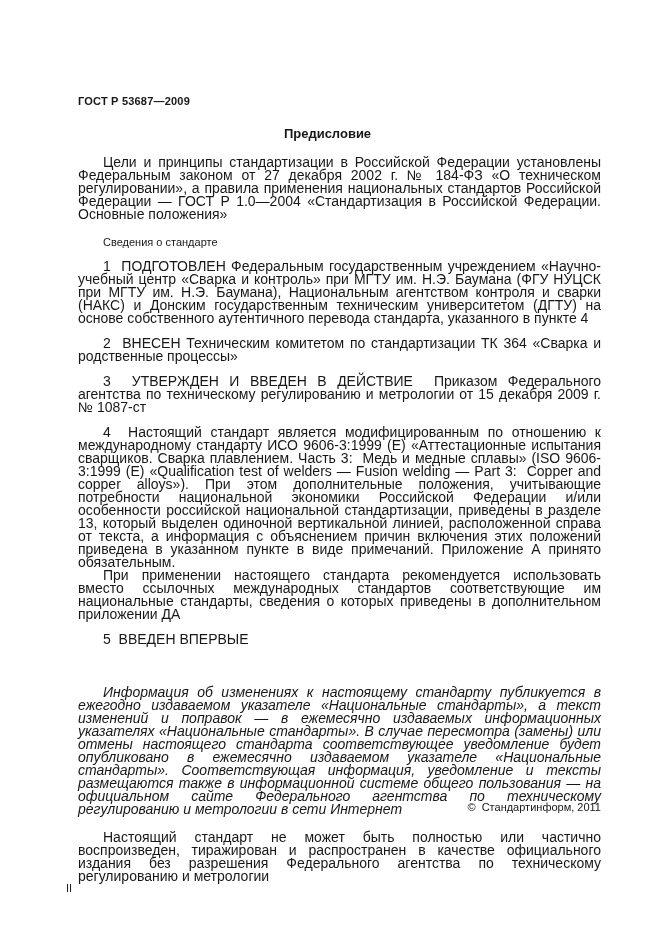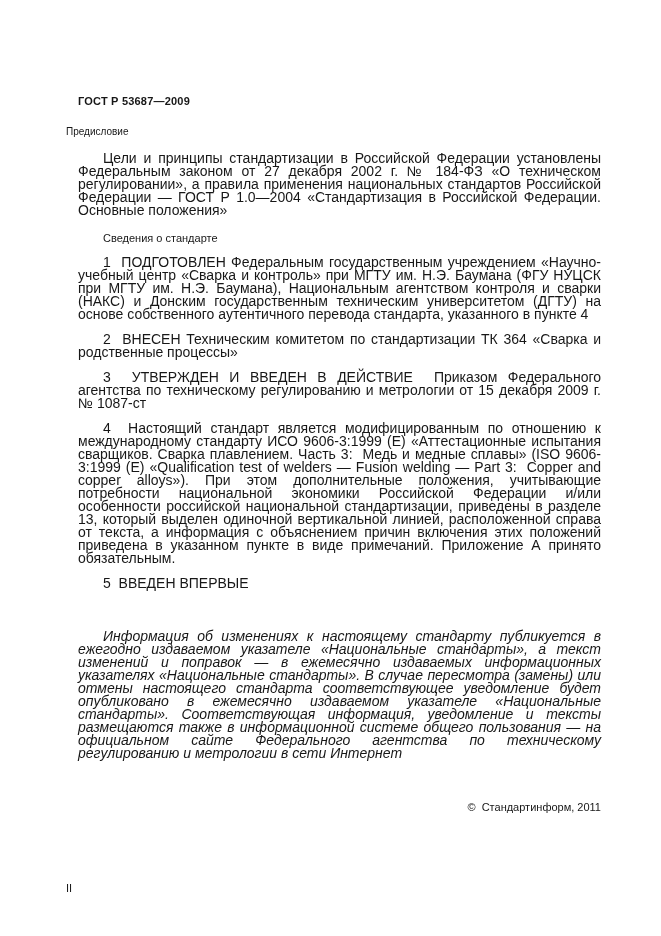--- a/index.html
+++ b/index.html
@@ -15,22 +15,23 @@
     overflow: hidden;
     margin-top: 32px;
   }
   .doc-code {
     font-size: 11px;
     font-weight: bold;
     letter-spacing: 0.2px;
   }
   .title {
     margin-top: 19px;
-    font-size: 10px;
-    font-weight: normal;
+    text-align: center;
+    font-size: 13px;
+    font-weight: bold;
     transform: translateX(-12px);
   }
   p { margin: 0; }
   .body {
     font-size: 14px;
     line-height: 13px;
     text-align: justify;
     text-indent: 25px;
   }
   .intro { margin-top: 15px; }
@@ -79,23 +80,25 @@
   <div class="subheading">Сведения о стандарте</div>
 
   <p class="body item">1&nbsp; ПОДГОТОВЛЕН Федеральным государственным учреждением «Научно-учебный центр «Сварка и контроль» при МГТУ им. Н.Э. Баумана (ФГУ НУЦСК при МГТУ им. Н.Э. Баумана), Национальным агентством контроля и сварки (НАКС) и Донским государственным техническим университетом (ДГТУ) на основе собственного аутентичного перевода стандарта, указанного в пункте 4</p>
 
   <p class="body item">2&nbsp; ВНЕСЕН Техническим комитетом по стандартизации ТК 364 «Сварка и родственные процессы»</p>
 
   <p class="body item">3&nbsp; УТВЕРЖДЕН И ВВЕДЕН В ДЕЙСТВИЕ&nbsp; Приказом Федерального агентства по техническому регулированию и метрологии от 15 декабря 2009 г. № 1087-ст</p>
 
   <p class="body item">4&nbsp; Настоящий стандарт является модифицированным по отношению к международному стандарту ИСО 9606-3:1999 (Е) «Аттестационные испытания сварщиков. Сварка плавлением. Часть 3:&nbsp; Медь и медные сплавы» (ISO 9606-3:1999 (E) «Qualification test of welders — Fusion welding — Part 3:&nbsp; Copper and copper alloys»). При этом дополнительные положения, учитывающие потребности национальной экономики Российской Федерации и/или особенности российской национальной стандартизации, приведены в разделе 13, который выделен одиночной вертикальной линией, расположенной справа от текста, а информация с объяснением причин включения этих положений приведена в указанном пункте в виде примечаний. Приложение А принято обязательным.</p>
 
+  <p class="body cont">При применении настоящего стандарта рекомендуется использовать вместо ссылочных международных стандартов соответствующие им национальные стандарты, сведения о которых приведены в дополнительном приложении ДА</p>
 
   <p class="body item">5&nbsp; ВВЕДЕН ВПЕРВЫЕ</p>
 
   <p class="body italic-note">Информация об изменениях к настоящему стандарту публикуется в ежегодно издаваемом указателе «Национальные стандарты», а текст изменений и поправок — в ежемесячно издаваемых информационных указателях «Национальные стандарты». В случае пересмотра (замены) или отмены настоящего стандарта соответствующее уведомление будет опубликовано в ежемесячно издаваемом указателе «Национальные стандарты». Соответствующая информация, уведомление и тексты размещаются также в информационной системе общего пользования — на официальном сайте Федерального агентства по техническому регулированию и метрологии в сети Интернет</p>
 
   <div class="copyright">©&nbsp; Стандартинформ, 2011</div>
 
+  <p class="body footer-note">Настоящий стандарт не может быть полностью или частично воспроизведен, тиражирован и распространен в качестве официального издания без разрешения Федерального агентства по техническому регулированию и метрологии</p>
 
   <div class="page-number">II</div>
 
 </div>
 
 </body></html>

